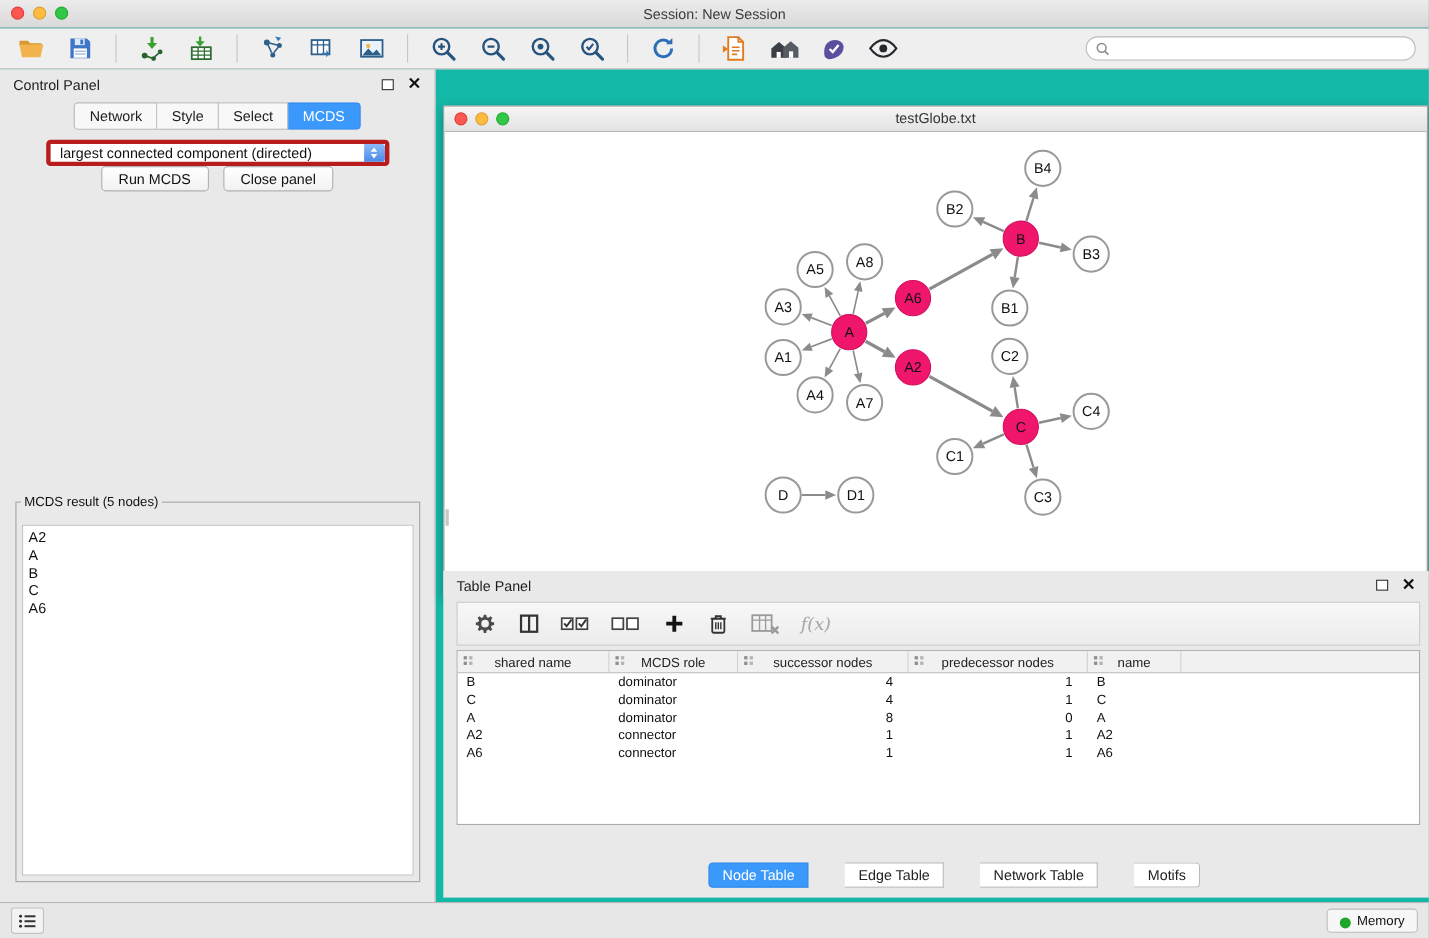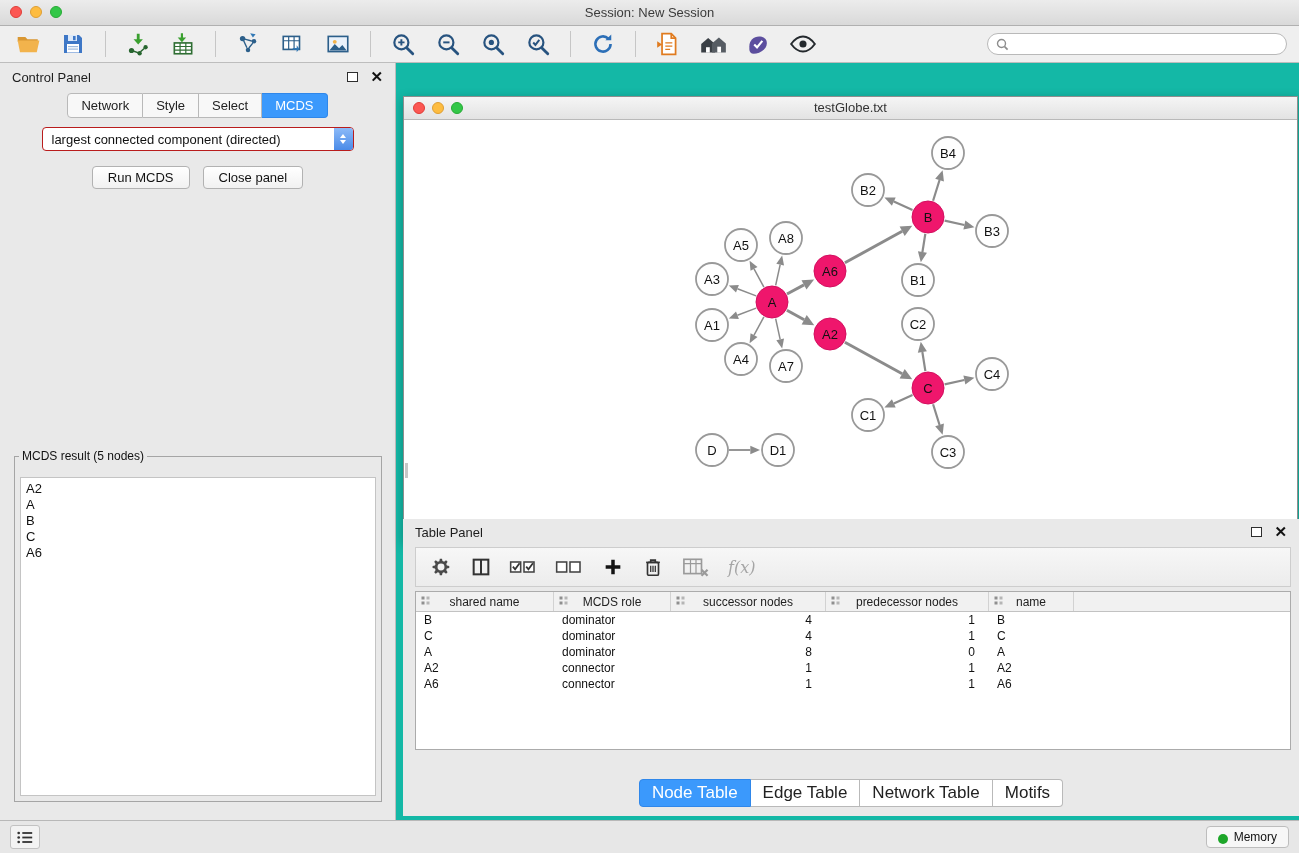--- a/index.html
+++ b/index.html
@@ -29,25 +29,25 @@
   .panel-header{height:28px;display:flex;align-items:center;padding:0 12px;font-size:13px;color:#1d1d1d;}
   .panel-controls{margin-left:auto;display:flex;gap:12px;align-items:center;}
   .float-icon{width:9px;height:8px;border:1.5px solid #2e2e2e;display:inline-block;background:#fff;}
   .close-x{font-weight:bold;font-size:15px;color:#111;line-height:12px;}
   .ctabs{display:flex;justify-content:center;margin-top:2px;}
   .ctab{font-size:13px;padding:4px 13px;background:#f8f8f8;border:1px solid #b9b9b9;border-left:none;color:#222;cursor:default;}
   .ctab:first-child{border-left:1px solid #b9b9b9;border-radius:4px 0 0 4px;}
   .ctab:last-child{border-radius:0 4px 4px 0;}
   .ctab.active{background:#3b99fc;border-color:#2f87ea;color:#fff;}
   .opt-label{text-align:center;margin-top:26px;font-size:13px;color:#111;}
-  .dropdown{position:relative;width:312px;height:24px;background:#fff;border:1px solid #b91c1c;border-radius:4px;margin:9px auto 0;display:flex;align-items:center;padding-left:9px;font-size:13px;box-sizing:border-box;color:#111;}
+  .dropdown{position:relative;width:312px;height:24px;background:#fff;border:4px solid #b91c1c;border-radius:4px;margin:9px auto 0;display:flex;align-items:center;padding-left:9px;font-size:13px;box-sizing:border-box;color:#111;}
   .stepper{position:absolute;right:0;top:0;bottom:0;width:19px;background:linear-gradient(#8cbaf8,#4a8be8);border-radius:0 3px 3px 0;display:flex;flex-direction:column;align-items:center;justify-content:center;gap:2px;}
   .tri-up{width:0;height:0;border-left:3.5px solid transparent;border-right:3.5px solid transparent;border-bottom:4.5px solid #fff;}
   .tri-down{width:0;height:0;border-left:3.5px solid transparent;border-right:3.5px solid transparent;border-top:4.5px solid #fff;}
-  .btn-row{display:flex;justify-content:center;gap:13px;margin-top:15px;}
+  .btn-row{display:flex;justify-content:center;gap:13px;}
   .mac-btn{background:linear-gradient(#ffffff,#f1f1f1);border:1px solid #b2b2b2;border-radius:4px;padding:3px 15px;font-size:13px;color:#111;font-family:"Liberation Sans",sans-serif;}
   .result-fieldset{position:absolute;left:14px;right:13px;top:386px;bottom:18px;border:1px solid #a5a5a5;margin:0;padding:4px;}
   .result-fieldset legend{font-size:12px;padding:0 3px;color:#111;}
   .result-list{position:absolute;left:5px;right:5px;top:14px;bottom:5px;background:#fff;border:1px solid #c4c4c4;padding:3px 5px;font-size:13px;overflow:auto;}
   .result-item{line-height:16px;color:#111;}
 
   
   .net-window{position:absolute;left:403px;top:64px;width:895px;height:446px;background:#fff;border:1px solid #8e8e8e;box-sizing:border-box;box-shadow:0 3px 10px rgba(0,0,0,.28);margin-top:32px;}
   .net-titlebar{position:relative;height:22px;background:linear-gradient(#f5f5f5,#e3e3e3);border-bottom:1px solid #b9b9b9;}
   .net-titlebar .nt-title{text-align:center;line-height:22px;font-size:13px;color:#333;}
@@ -66,21 +66,21 @@
   .tp-table{position:absolute;left:12px;right:8px;top:72px;bottom:66px;background:#fff;border:1px solid #ababab;overflow:hidden;font-size:12px;}
   .thead{display:flex;height:19px;background:#f1f1f1;border-bottom:1px solid #c2c2c2;}
   .th{position:relative;display:flex;align-items:center;justify-content:center;border-right:1px solid #d2d2d2;color:#222;box-sizing:border-box;}
   .th .sorticon{position:absolute;left:5px;top:4px;}
   .tbody{}
   .trow{display:flex;height:16px;align-items:center;}
   .td{box-sizing:border-box;padding:0 8px;color:#111;overflow:hidden;white-space:nowrap;}
   .c0{width:138px;} .c1{width:117px;} .c2{width:155px;} .c3{width:163px;} .c4{width:85px;} .c5{flex:1;border-right:none;}
   .td.c2,.td.c3{text-align:right;padding-right:14px;}
   .table-tabs{position:absolute;bottom:9px;left:0;right:0;display:flex;justify-content:center;}
-  .ttab{font-size:17px;padding:3px 12px;background:#fff;border:1px solid #b9b9b9;border-left:none;color:#222;}
+  .ttab{font-size:13px;padding:3px 12px;background:#fff;border:1px solid #b9b9b9;border-left:none;color:#222;margin-left:33px;}
   .ttab:first-child{border-left:1px solid #b9b9b9;border-radius:4px 0 0 4px;}
   .ttab:last-child{border-radius:0 4px 4px 0;}
   .ttab.active{background:#3b99fc;color:#fff;border-color:#2f87ea;}
 
   
   .statusbar{position:absolute;left:0;right:0;bottom:0;height:33px;background:#e7e7e7;border-top:1px solid #b8b8b8;display:flex;align-items:center;padding:0 10px;box-sizing:border-box;}
   .status-left-btn{width:28px;height:22px;border:1px solid #c2c2c2;border-radius:3px;background:#f3f3f3;display:flex;align-items:center;justify-content:center;}
   .memory-btn{margin-left:auto;display:flex;align-items:flex-end;gap:6px;border:1px solid #bdbdbd;border-radius:4px;background:#f7f7f7;padding:3px 11px;font-size:12px;color:#111;}
   .mem-dot{width:10px;height:10px;border-radius:50%;background:#1da629;}
 </style>

